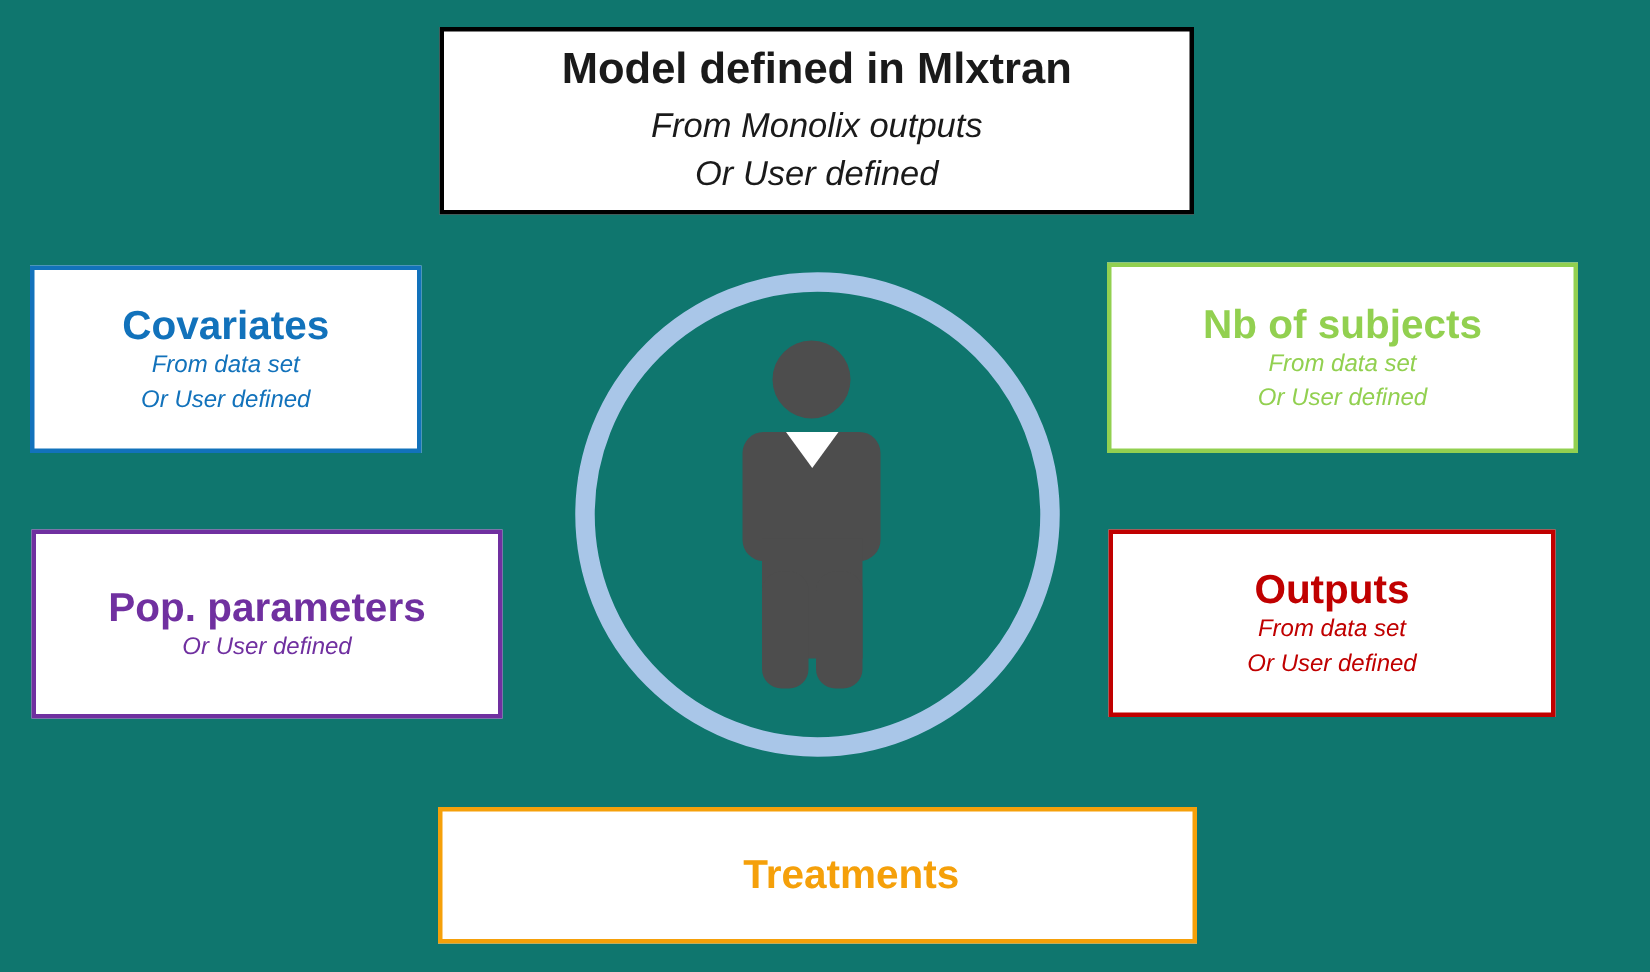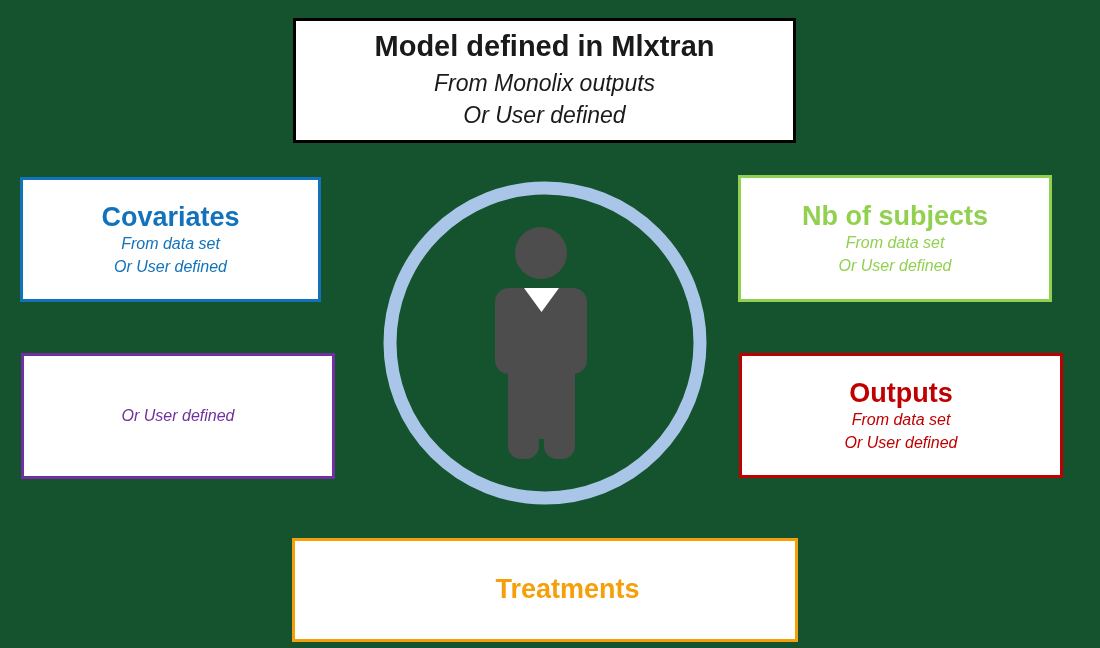--- a/index.html
+++ b/index.html
@@ -4,21 +4,21 @@
 <style>
   html, body {
     margin: 0;
     padding: 0;
     background: #ffffff;
   }
   .canvas {
     position: relative;
     width: 1100px;
     height: 648px;
-    background: #14532d;
+    background: #0f766e;
     font-family: "Liberation Sans", sans-serif;
     overflow: hidden;
   }
   .box {
     position: absolute;
     box-sizing: border-box;
     background: #ffffff;
     display: flex;
     flex-direction: column;
     align-items: center;
@@ -38,41 +38,41 @@
   }
   .box-model {
     left: 293px; top: 18px; width: 503px; height: 125px;
     border: 3px solid #000000;
     color: #1a1a1a;
   }
   .box-model .title { font-size: 29px; margin-bottom: 3px; }
   .box-model .line  { font-size: 23px; }
 
   .box-covariates {
-    left: 20px; top: 177px; width: 301px; height: 125px;
+    left: 20px; top: 177px; width: 261px; height: 125px;
     border: 3px solid #1272BB;
     color: #1272BB;
   }
   .box-pop-parameters {
     left: 21px; top: 353px; width: 314px; height: 126px;
     border: 3px solid #7030A0;
     color: #7030A0;
   }
   .box-nb-subjects {
     left: 738px; top: 175px; width: 314px; height: 127px;
     border: 3px solid #92D050;
     color: #92D050;
   }
   .box-outputs {
-    left: 739px; top: 353px; width: 324px; height: 125px;
+    left: 739px; top: 353px; width: 298px; height: 125px;
     border: 3px solid #C00000;
     color: #C00000;
   }
   .box-treatments {
-    left: 292px; top: 538px; width: 506px; height: 104px;
+    left: 292px; top: 538px; width: 506px; height: 91px;
     border: 3px solid #F5A00A;
     color: #F5A00A;
     padding-left: 45px;
   }
   .box-treatments .title { margin-bottom: 1px; }
 
   .person-wrap {
     position: absolute;
     left: 383px; top: 181px;
     width: 324px; height: 324px;
@@ -89,20 +89,21 @@
     <div class="line">Or User defined</div>
   </div>
 
   <div class="box box-covariates">
     <div class="title">Covariates</div>
     <div class="line">From data set</div>
     <div class="line">Or User defined</div>
   </div>
 
   <div class="box box-pop-parameters">
+    <div class="title">Pop. parameters</div>
     <div class="line">Or User defined</div>
   </div>
 
   <div class="box box-nb-subjects">
     <div class="title">Nb of subjects</div>
     <div class="line">From data set</div>
     <div class="line">Or User defined</div>
   </div>
 
   <div class="box box-outputs">

